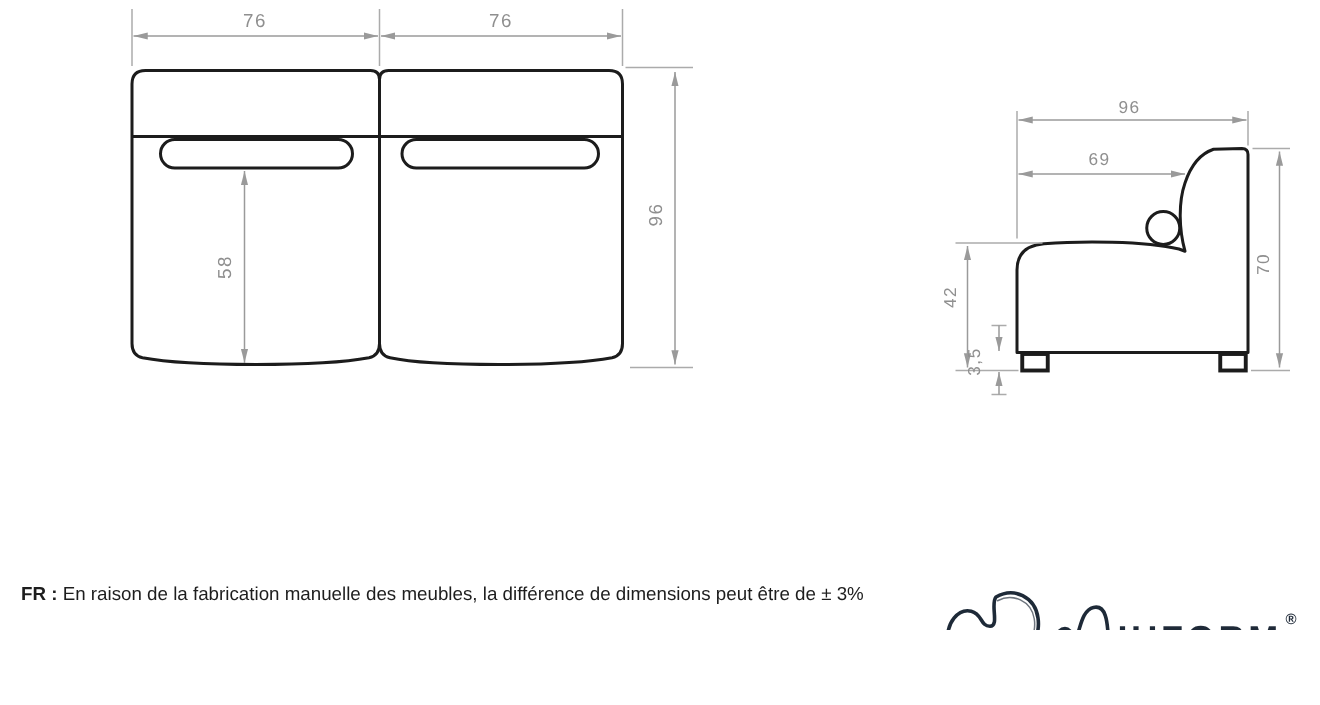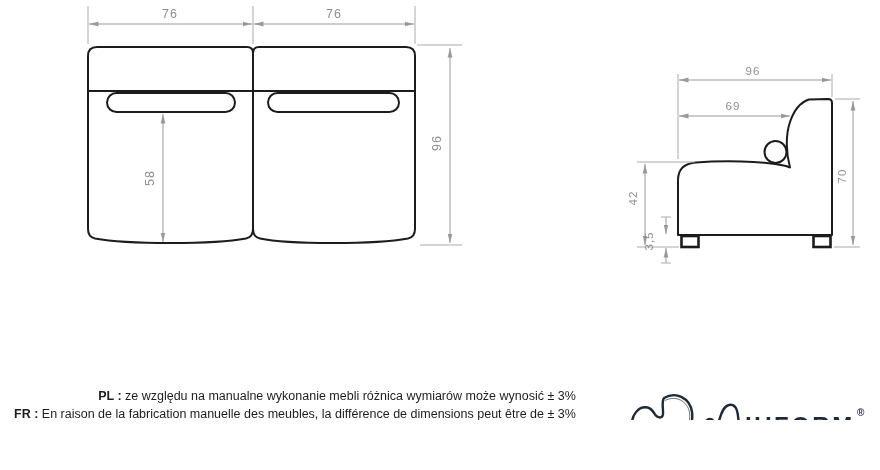--- a/index.html
+++ b/index.html
@@ -1,19 +1,18 @@
 <!DOCTYPE html>
 <html><head>
 <meta charset="utf-8">
 <style>
   html,body{margin:0;padding:0;background:#fff;}
   #stage{
     position:relative;width:880px;height:420px;background:#ffffff;overflow:hidden;
     font-family:"Liberation Sans",sans-serif;
-    text-align:right;
   }
   svg{display:block;}
   .outline{fill:none;stroke:#1c1c1c;stroke-width:2;stroke-linejoin:round;}
   .outline-fill{fill:#ffffff;stroke:#1c1c1c;stroke-width:2;stroke-linejoin:round;}
   .dimline{stroke:#9a9a9a;stroke-width:1;fill:none;}
   .extline{stroke:#ababab;stroke-width:1;fill:none;}
   .dimtext{fill:#8f8f8f;font-size:12.5px;letter-spacing:1px;font-family:"Liberation Sans",sans-serif;}
   .dimtext-s{fill:#8f8f8f;font-size:11.5px;letter-spacing:1px;font-family:"Liberation Sans",sans-serif;}
   #notes{
     position:absolute;left:14px;top:387px;color:#1d1d1d;font-size:12.5px;line-height:18px;
@@ -95,24 +94,20 @@
       <text class="dimtext-s" x="753" y="75" text-anchor="middle">96</text>
       <text class="dimtext-s" x="733" y="110" text-anchor="middle">69</text>
       <text class="dimtext-s" x="846" y="176" text-anchor="middle" transform="rotate(-90 846 176)">70</text>
       <text class="dimtext-s" x="637" y="198" text-anchor="middle" transform="rotate(-90 637 198)">42</text>
       <text class="dimtext-s" x="653" y="241" text-anchor="middle" transform="rotate(-90 653 241)">3,5</text>
     </g>
   </svg>
 
   <div id="notes">
     <div>
-      <span class="lang">PL :</span>
-      <span>ze względu na manualne wykonanie mebli różnica wymiarów może wynosić ± 3%</span>
-    </div>
-    <div>
       <span class="lang">FR :</span>
       <span>En raison de la fabrication manuelle des meubles, la différence de dimensions peut être de ± 3%</span>
     </div>
   </div>
 
   <svg id="logo" viewBox="0 0 244 72">
     <g>
       <path class="logo-stroke" d="M 38,12 C 50,5 64,12 66,26 C 68,40 58,56 40,60.5 C 23,65 8,56 6,42 C 4.5,29 13,19.5 21.5,21.5 C 29,23.3 27.5,31.5 34,31.5 C 40.5,31.5 34,16.5 38,12 Z"></path>
       <path class="logo-stroke-thin" d="M 39,14.5 C 49,9 61.5,14.5 63.5,26.5 C 65.5,39.5 56,53.5 40,57.8 C 25,61.8 11.5,53.5 9.5,41.5"></path>
     </g>

